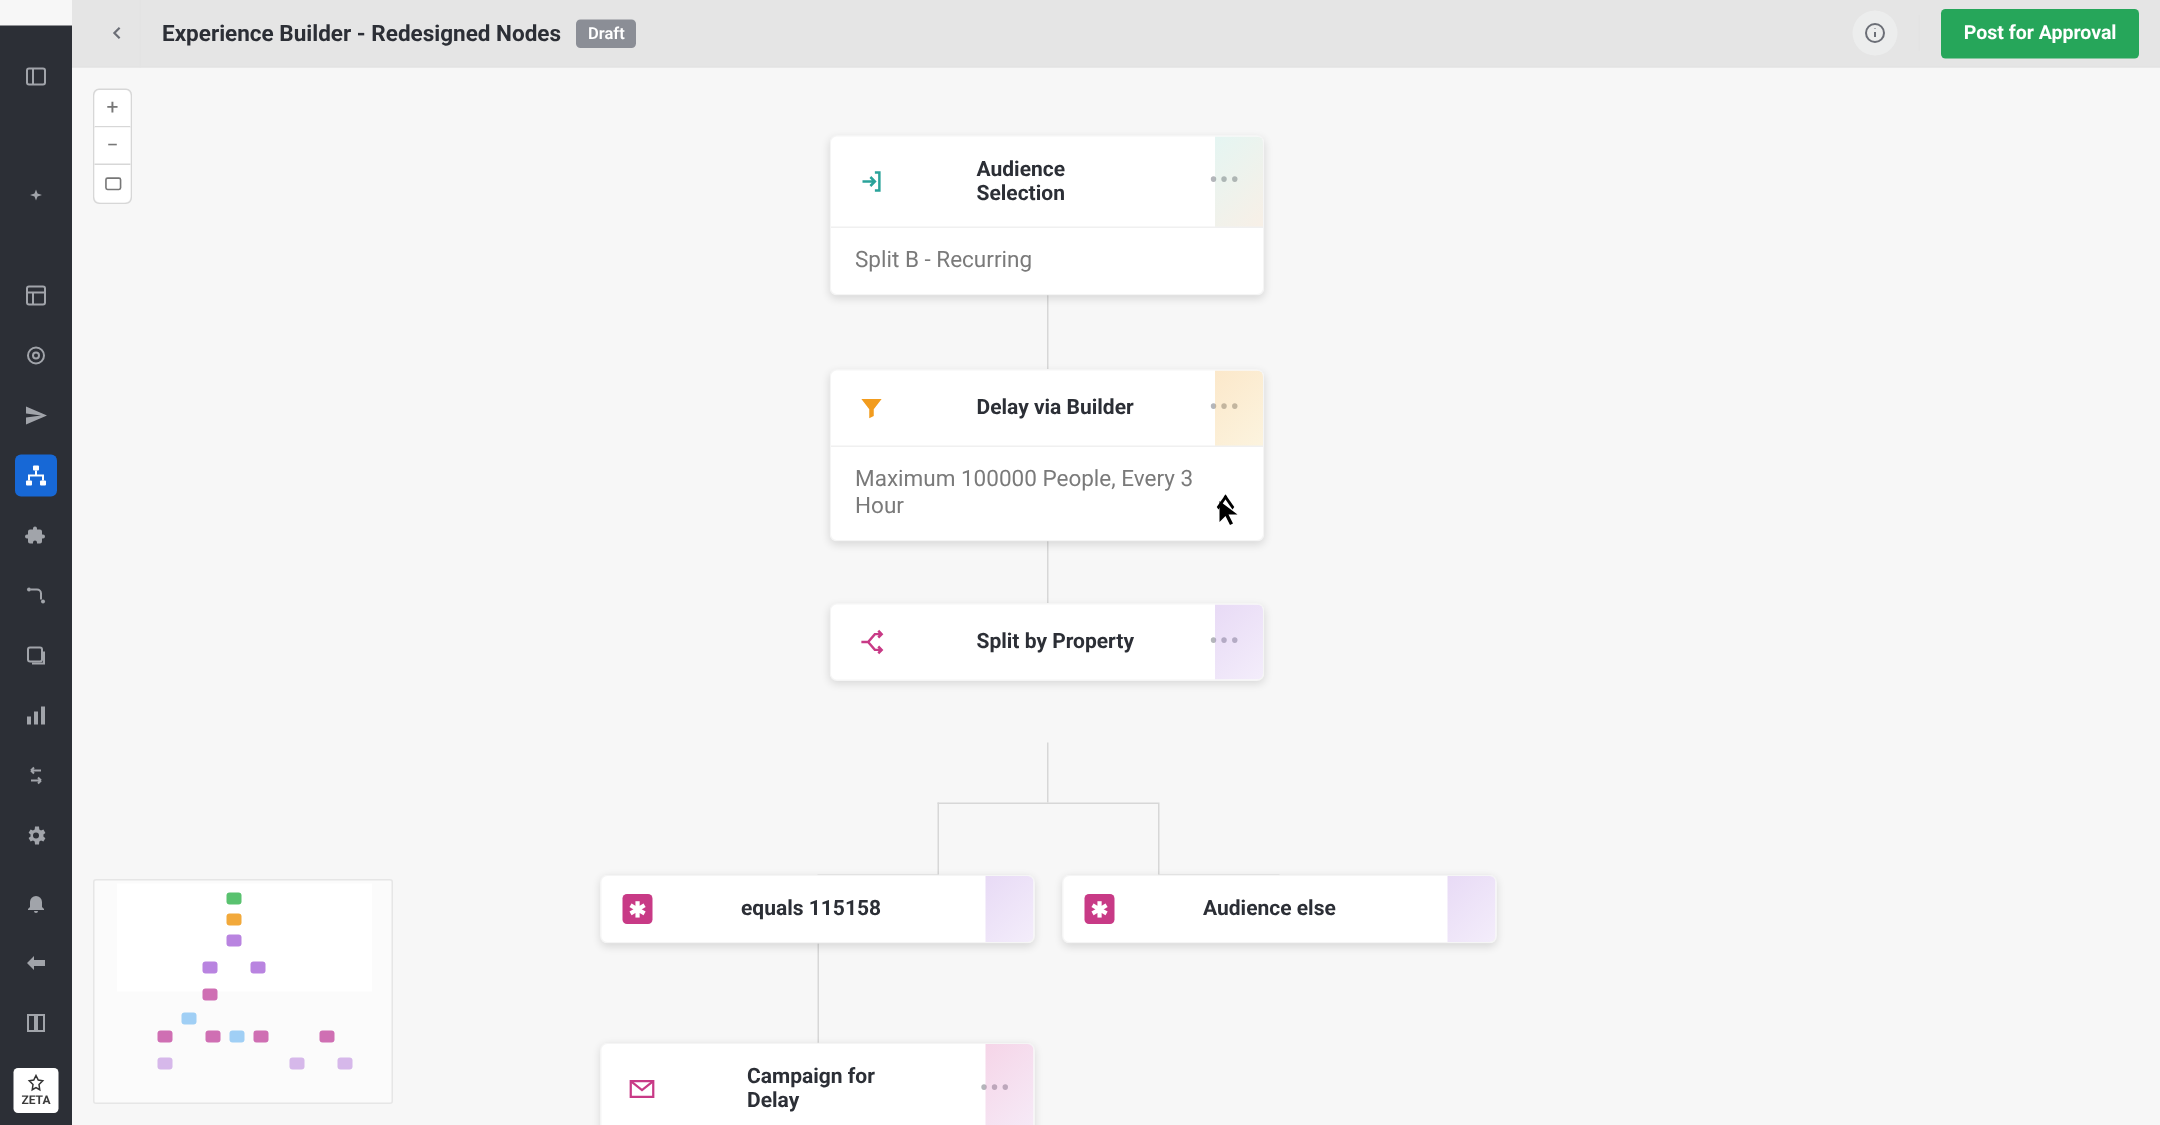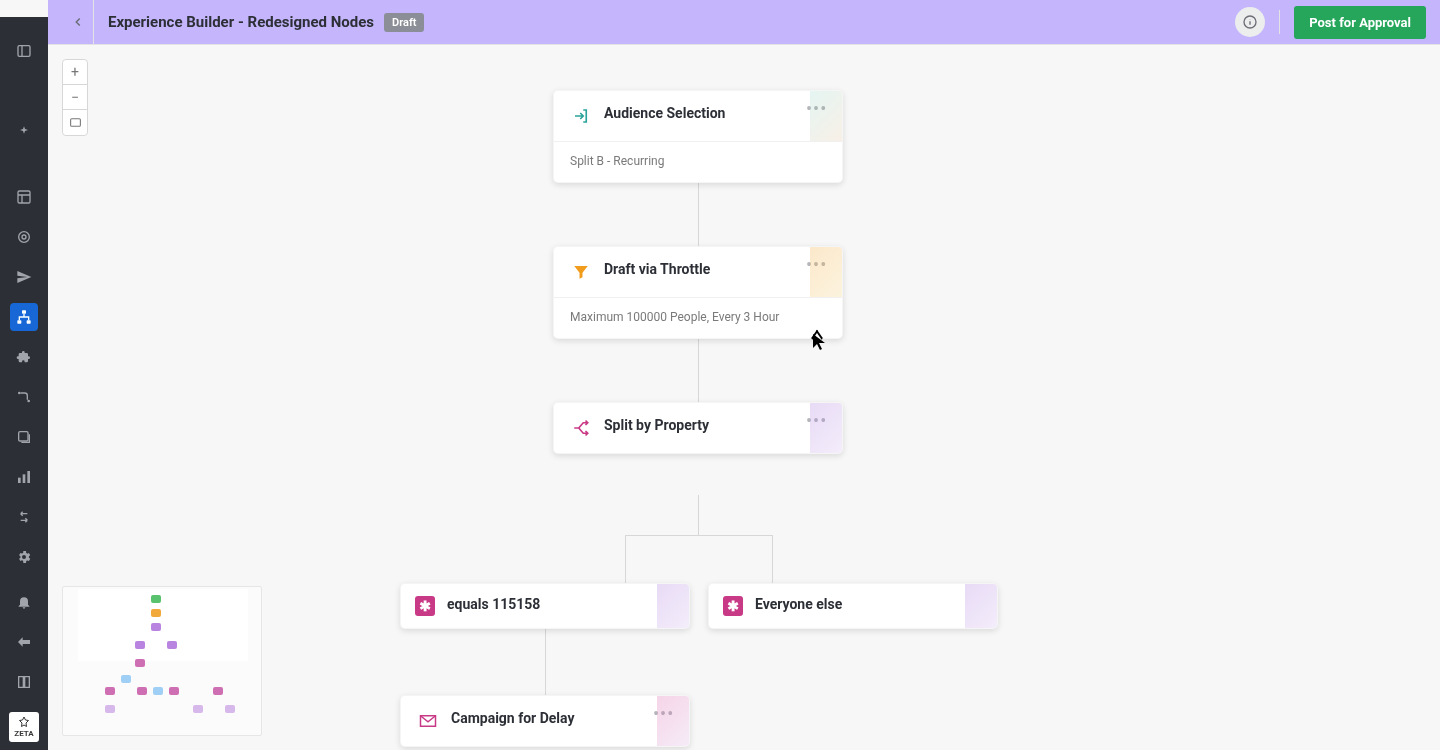--- a/index.html
+++ b/index.html
@@ -24,21 +24,21 @@
   
   .rail{position:fixed;left:0;top:0;bottom:0;width:48px;background:var(--sidebar-bg);display:flex;flex-direction:column;align-items:center;padding-top:14px;z-index:50;margin-top:17px;}
   .rail-spacer-big{height:42px;}
   .rail .ico{width:28px;height:28px;margin:6px 0;display:flex;align-items:center;justify-content:center;color:var(--icon-inactive);border-radius:4px;cursor:pointer;}
   .rail .ico.active{background:#1768d6;color:#fff;}
   .rail .bottom{margin-top:auto;display:flex;flex-direction:column;align-items:center;padding-bottom:8px;}
   .zeta{background:#fff;color:#3a3a3a;font-size:8px;font-weight:700;width:30px;height:30px;border-radius:3px;display:flex;flex-direction:column;align-items:center;justify-content:center;margin-top:10px;}
   .zeta svg{margin-bottom:1px;}
 
   
-  .topbar{position:fixed;left:48px;right:0;top:0;height:45px;background:#c4b5fd;border-bottom:1px solid var(--border);display:flex;align-items:center;padding:0 14px;z-index:40;}
+  .topbar{position:fixed;left:48px;right:0;top:0;height:45px;background:#e5e5e5;border-bottom:1px solid var(--border);display:flex;align-items:center;padding:0 14px;z-index:40;}
   .back-btn{width:32px;height:45px;display:flex;align-items:center;justify-content:center;cursor:pointer;color:#6b6e76;border-right:1px solid var(--border);margin-right:14px;}
   .title{font-size:15px;font-weight:700;color:var(--text-dark);margin-right:10px;}
   .badge{background:var(--badge-bg);color:#fff;font-size:11px;font-weight:600;padding:3px 8px;border-radius:3px;}
   .topbar .spacer{flex:1;}
   .info-btn{width:30px;height:30px;border-radius:50%;background:#eceded;display:flex;align-items:center;justify-content:center;margin-right:14px;cursor:pointer;color:#6b6e76;}
   .divider-v{width:1px;height:24px;background:var(--border);margin-right:14px;}
   .cta{background:var(--green);color:#fff;border:none;border-radius:3px;padding:9px 15px;font-size:13px;font-weight:700;cursor:pointer;}
 
   
   .canvas{position:fixed;left:48px;top:45px;right:0;bottom:0;background:var(--canvas-bg);}
@@ -48,25 +48,25 @@
   .zoom button{display:block;width:100%;height:25px;border:none;background:#fff;color:#777;font-size:14px;cursor:pointer;border-bottom:1px solid #d7d7d7;}
   .zoom button:first-child{border-radius:4px 4px 0 0;}
   .zoom button:last-child{border-bottom:none;border-radius:0 0 4px 4px;display:flex;align-items:center;justify-content:center;}
 
   
   .node{
     position:absolute;width:290px;background:var(--card-bg);
     border-radius:5px;box-shadow:0 2px 6px rgba(0,0,0,0.12);
     overflow:hidden;border:1px solid rgba(0,0,0,0.04);
   }
-  .node-header{display:flex;align-items:flex-start;padding:14px 16px;position:relative;}
+  .node-header{display:flex;align-items:center;padding:14px 16px;position:relative;gap:47px;}
   .node-icon{width:22px;height:22px;display:flex;align-items:center;justify-content:center;margin-right:12px;border-radius:3px;}
   .node-title{font-size:14px;font-weight:700;color:var(--text-dark);flex:1;}
   .node-more{color:#b4b6bb;cursor:pointer;width:20px;text-align:center;font-size:18px;letter-spacing:1px;line-height:8px;}
-  .node-body{padding:5px 16px 14px 16px;font-size:12px;color:var(--text-muted);border-top:1px solid #f0f0f0;padding-top:12px;}
+  .node-body{padding:5px 16px 14px 16px;font-size:15px;color:var(--text-muted);border-top:1px solid #f0f0f0;padding-top:12px;}
   .corner{position:absolute;right:0;top:0;width:36px;height:100%;pointer-events:none;opacity:0.6;}
   .corner.grad-teal{background:linear-gradient(135deg, rgba(80,190,170,0.25) 0%, rgba(215,170,120,0.3) 100%);}
   .corner.grad-orange{background:linear-gradient(135deg, rgba(242,170,60,0.45), rgba(240,200,100,0.35));}
   .corner.grad-purple{background:linear-gradient(135deg, rgba(170,120,220,0.45), rgba(200,170,235,0.35));}
   .corner.grad-pink{background:linear-gradient(135deg, rgba(220,100,170,0.45), rgba(210,160,220,0.35));}
   .header-corner{position:absolute;right:0;top:0;height:100%;width:32px;}
 
   
   .node.small{width:290px;}
   .node.small .node-header{padding:12px 14px;}
@@ -247,21 +247,21 @@
     <div class="node-body">Split B - Recurring</div>
   </div>
 
   <div class="node" style="left:505px;top:201px;">
     <div class="node-header">
       <div class="node-icon" style="color:var(--orange);">
         <svg width="18" height="18" viewBox="0 0 24 24" fill="currentColor">
             <path d="M3 4h18l-7 9v6l-4 2v-8z"></path>
           </svg>
       </div>
-      <div class="node-title">Draft via Throttle</div>
+      <div class="node-title">Delay via Builder</div>
       <div class="node-more">•••</div>
       <div class="header-corner corner grad-orange"></div>
     </div>
     <div class="node-body">Maximum 100000 People, Every 3 Hour</div>
   </div>
 
   <div class="node" style="left:505px;top:357px;">
     <div class="node-header">
       <div class="node-icon" style="color:var(--pink);">
         <svg width="18" height="18" viewBox="0 0 24 24" fill="none" stroke="currentColor" stroke-width="2.2">
@@ -278,21 +278,21 @@
     <div class="node-header">
       <div class="node-icon" style="background:var(--pink);color:#fff;">✱</div>
       <div class="node-title">equals 115158</div>
       <div class="header-corner corner grad-purple"></div>
     </div>
   </div>
 
   <div class="node small" style="left:660px;top:538px;">
     <div class="node-header">
       <div class="node-icon" style="background:var(--pink);color:#fff;">✱</div>
-      <div class="node-title">Everyone else</div>
+      <div class="node-title">Audience else</div>
       <div class="header-corner corner grad-purple"></div>
     </div>
   </div>
 
   <div class="node" style="left:352px;top:650px;">
     <div class="node-header">
       <div class="node-icon" style="color:var(--pink);">
         <svg width="18" height="18" viewBox="0 0 24 24" fill="currentColor">
             <path d="M2 5h20v14H2z" fill="none" stroke="currentColor" stroke-width="2"></path>
             <path d="M2 5l10 8 10-8" fill="none" stroke="currentColor" stroke-width="2"></path>

